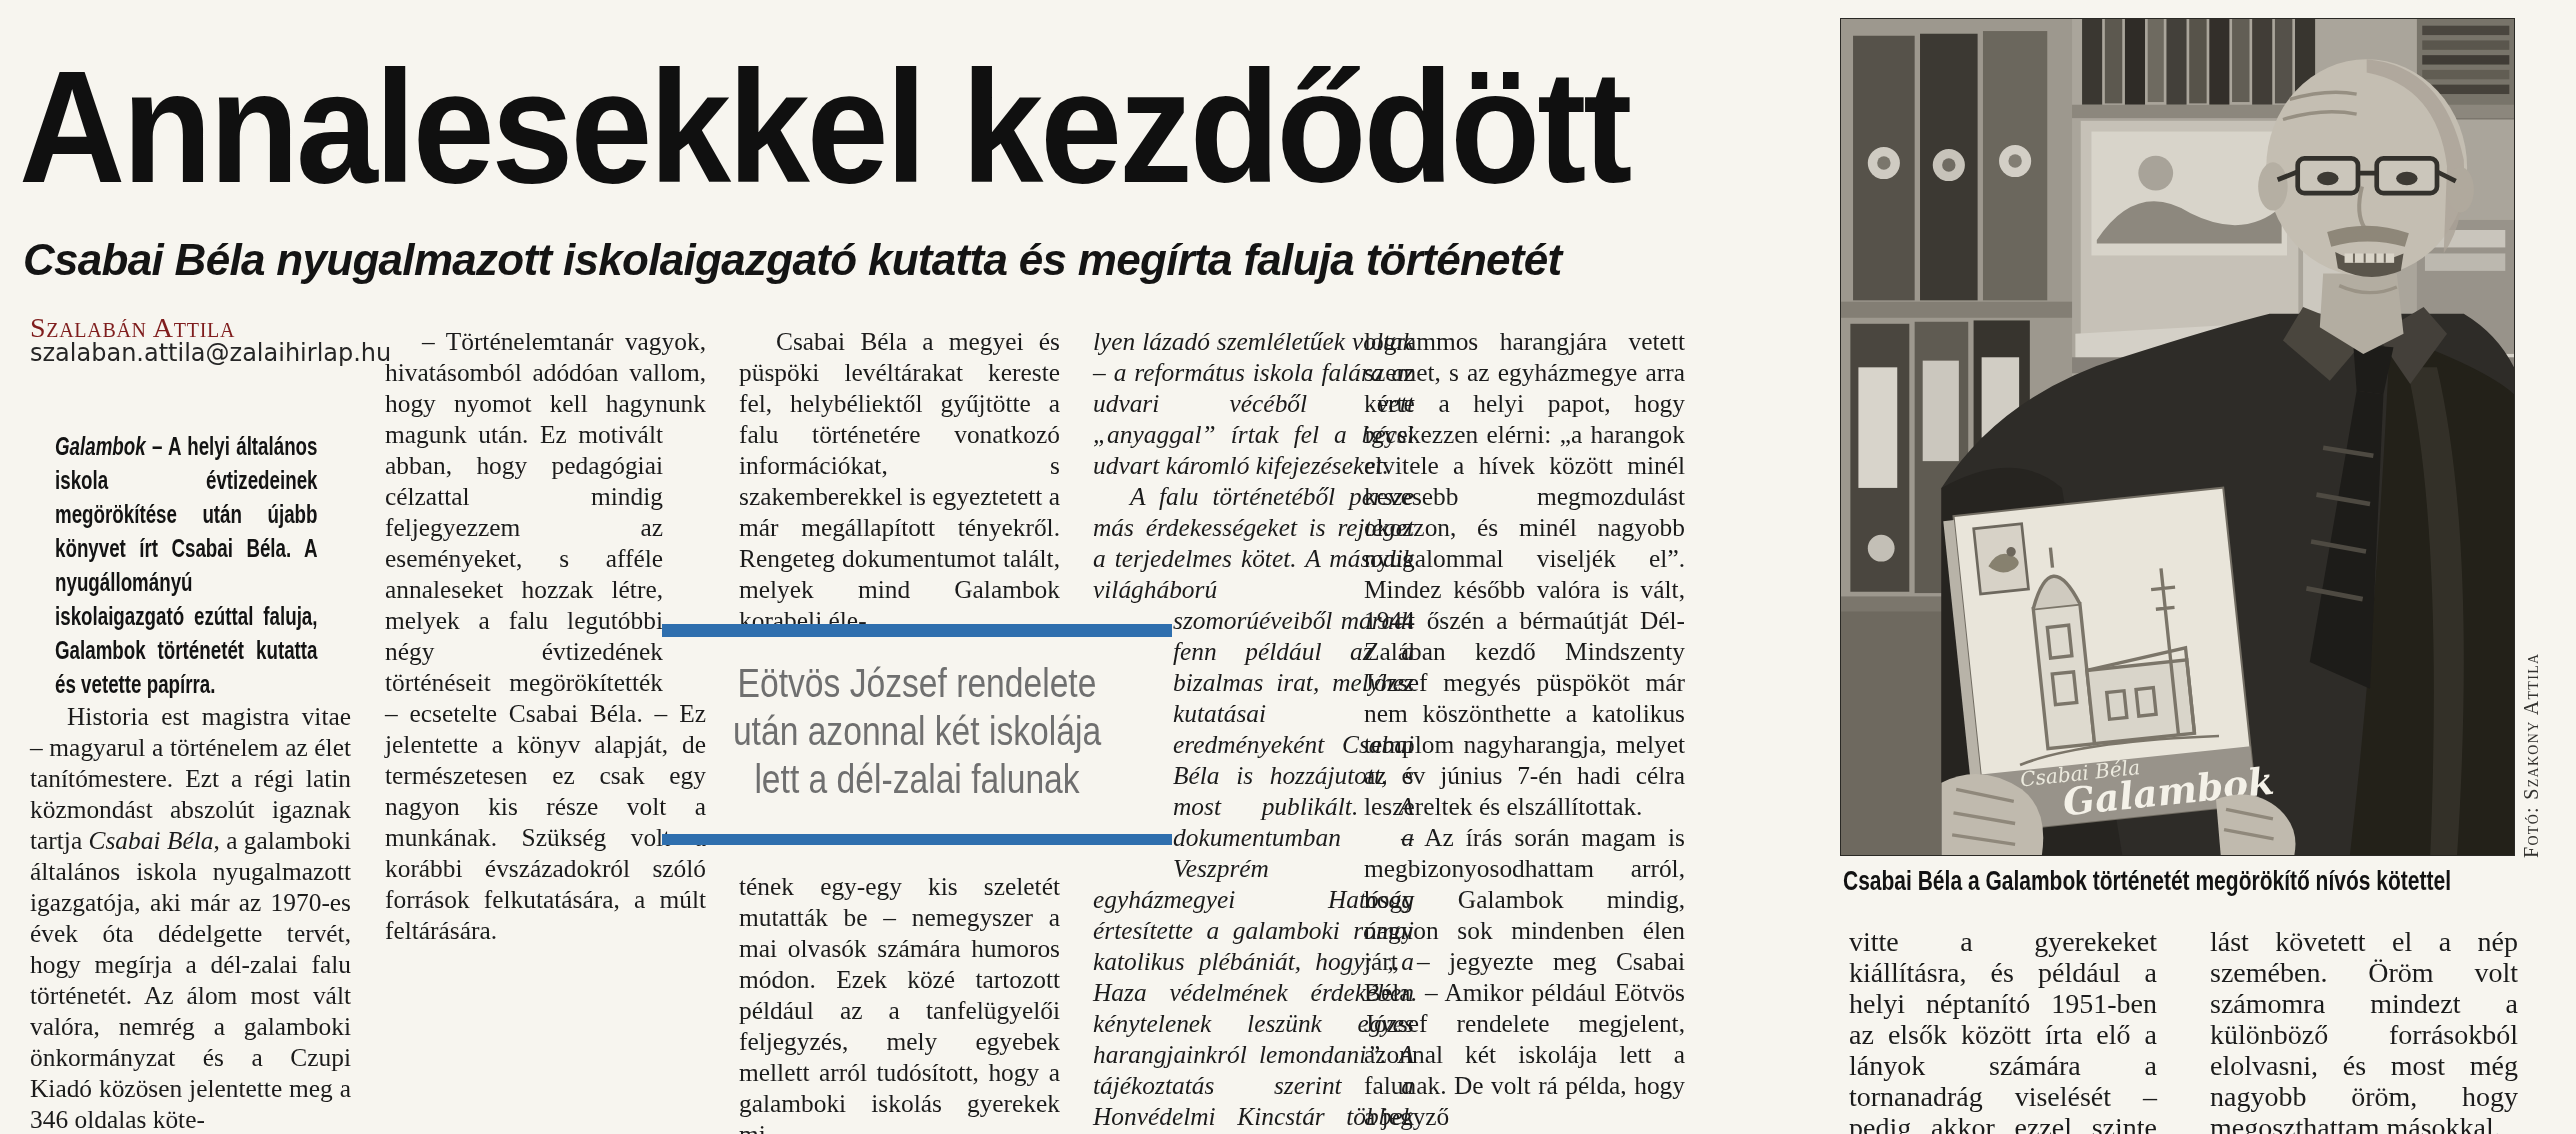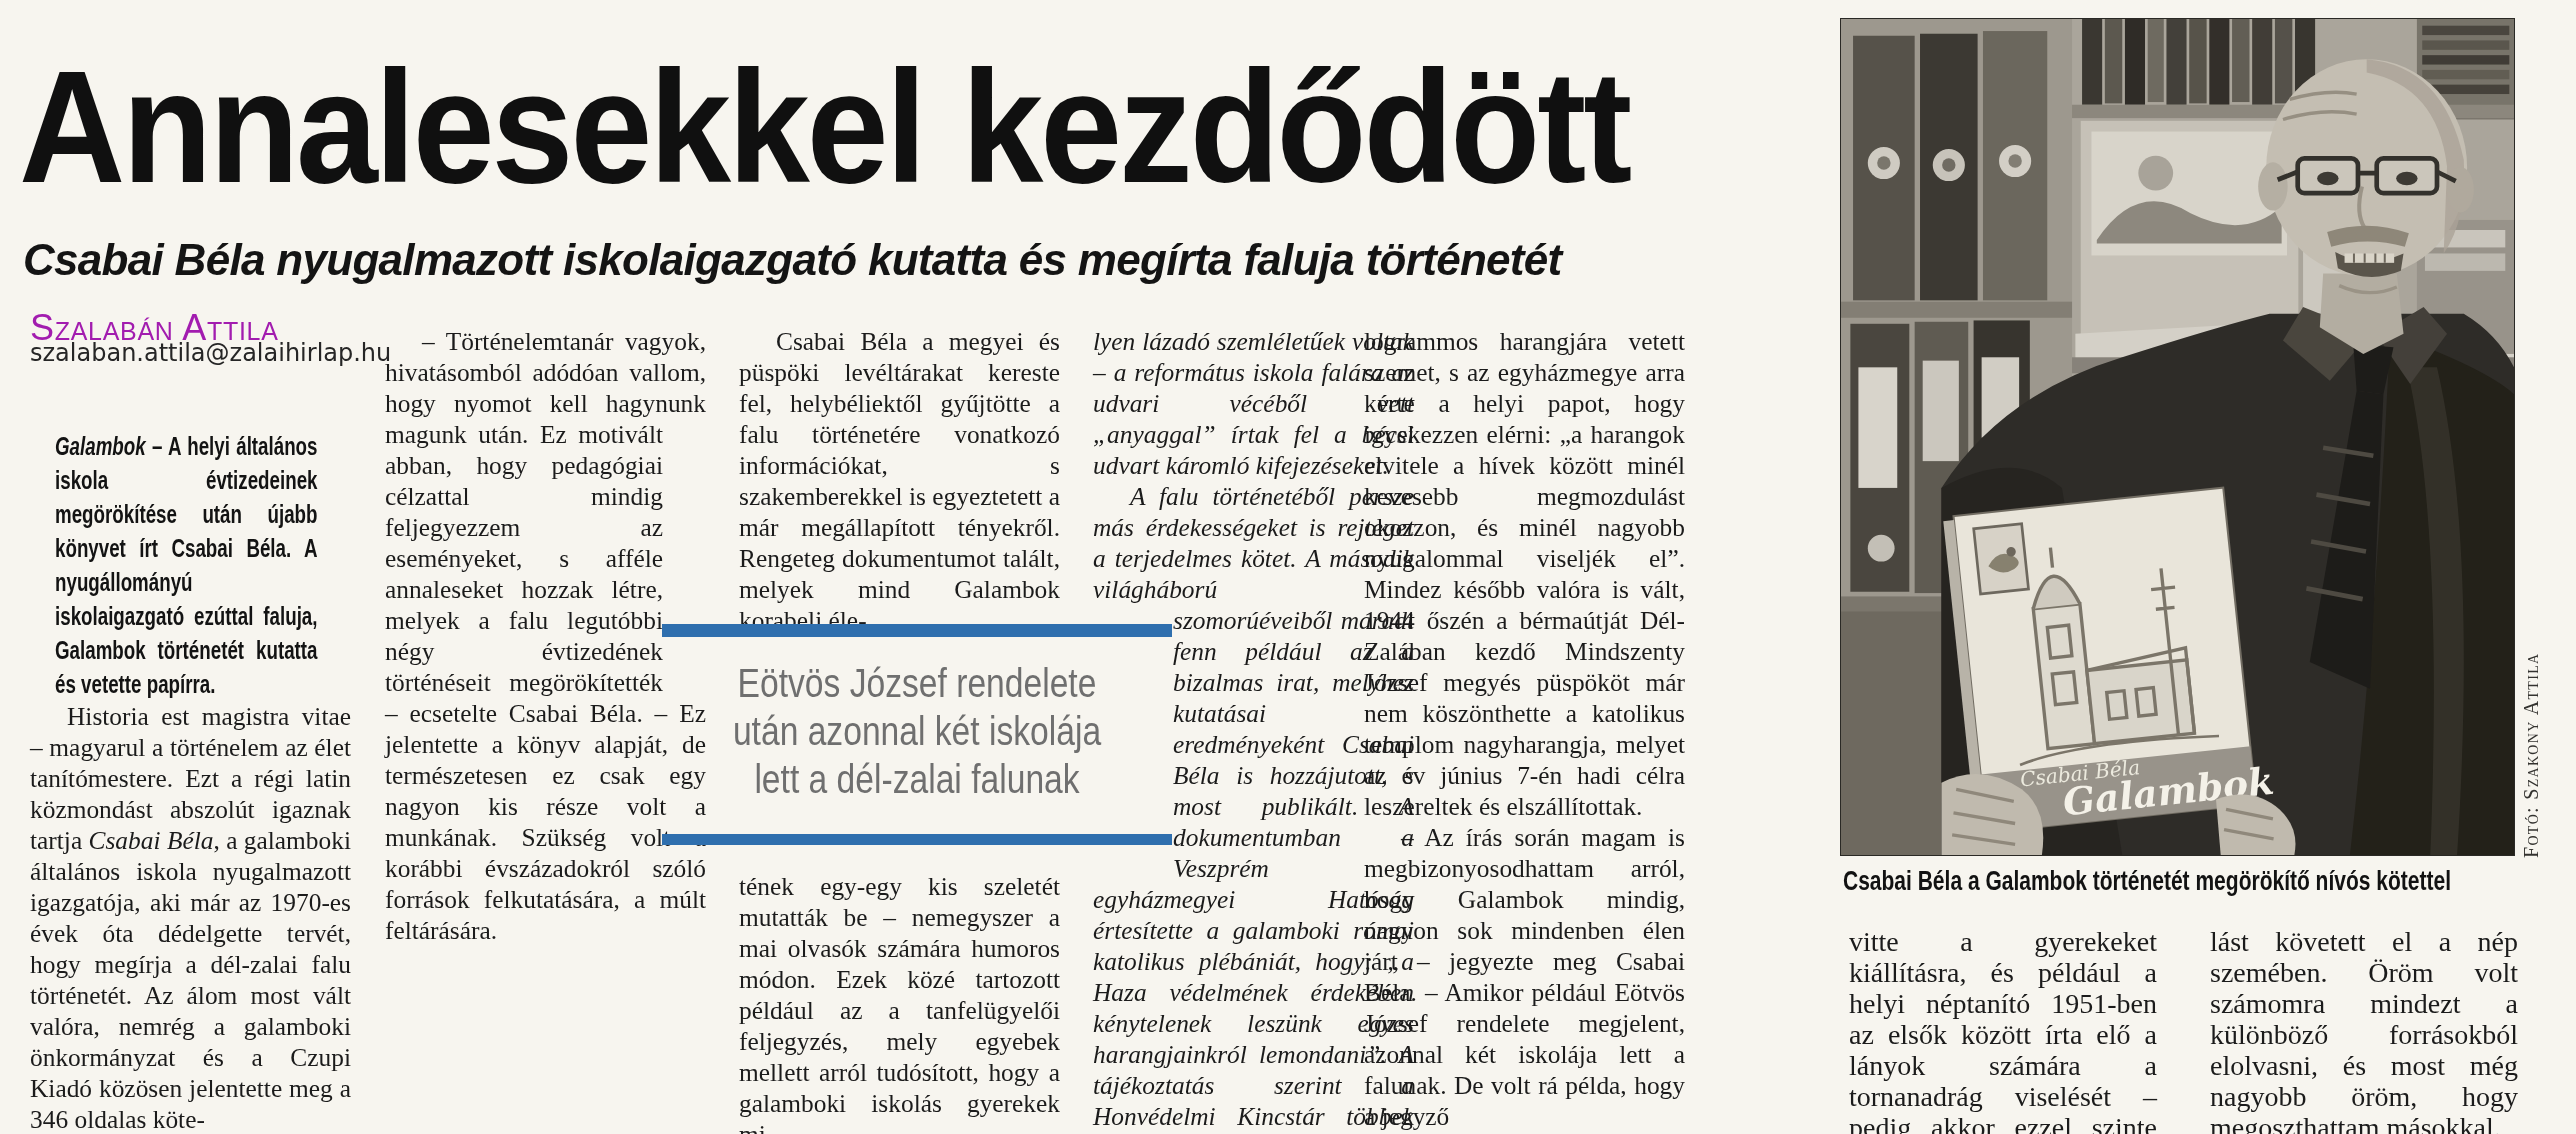--- a/index.html
+++ b/index.html
@@ -37,22 +37,22 @@
   .col4{left:1093px;top:326px;height:808px;font-style:italic;}
   .col5{left:1364px;top:326px;height:808px;}
   .col6{left:1849px;top:926px;width:308px;height:201px;}
   .col7{left:2210px;top:926px;width:308px;height:201px;}
   .col6,.col7{font-size:28px;line-height:31px;text-align:justify;}
   .shim-r{float:right;width:43px;height:277px;}
   .shim-l{float:left;width:80px;height:277px;}
   .name-ital{font-style:italic;}
   
   .byline-name{
-    font-family:Liberation Sans, sans-serif;font-variant:small-caps;
-    font-size:36px;line-height:27px;letter-spacing:0.7px;color:#a21caf;
+    font-family:Liberation Serif, serif;font-variant:small-caps;
+    font-size:28px;line-height:27px;letter-spacing:0.7px;color:#7f1d1d;
   }
   .byline-email{
     font-family:"DejaVu Sans", "Liberation Sans", sans-serif;
     font-size:24px;line-height:24px;color:#262626;
   }
   .lead{
     margin-top:64px;margin-left:25.4px;width:350px;
     transform:scaleX(.75);transform-origin:0 0;
     font-family:"Liberation Sans", sans-serif;font-weight:bold;
     font-size:25px;line-height:34px;text-align:justify;color:#131313;

